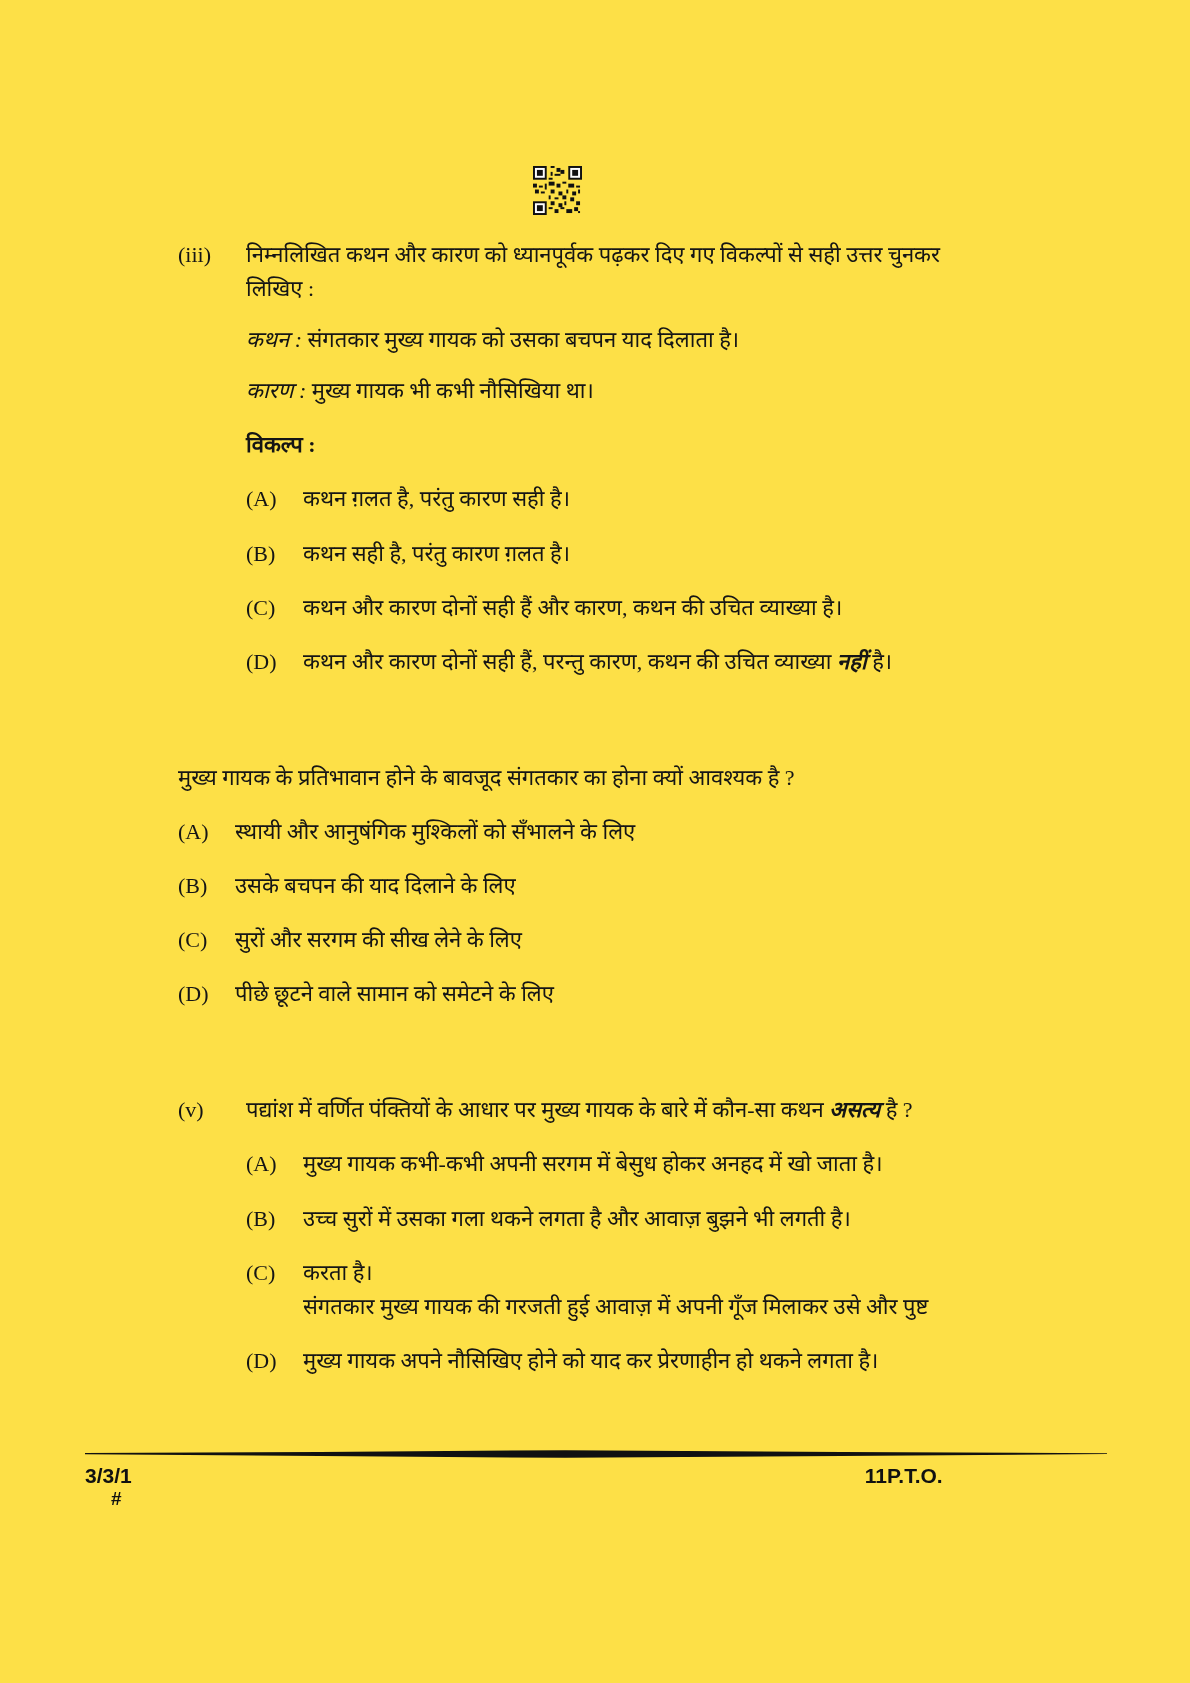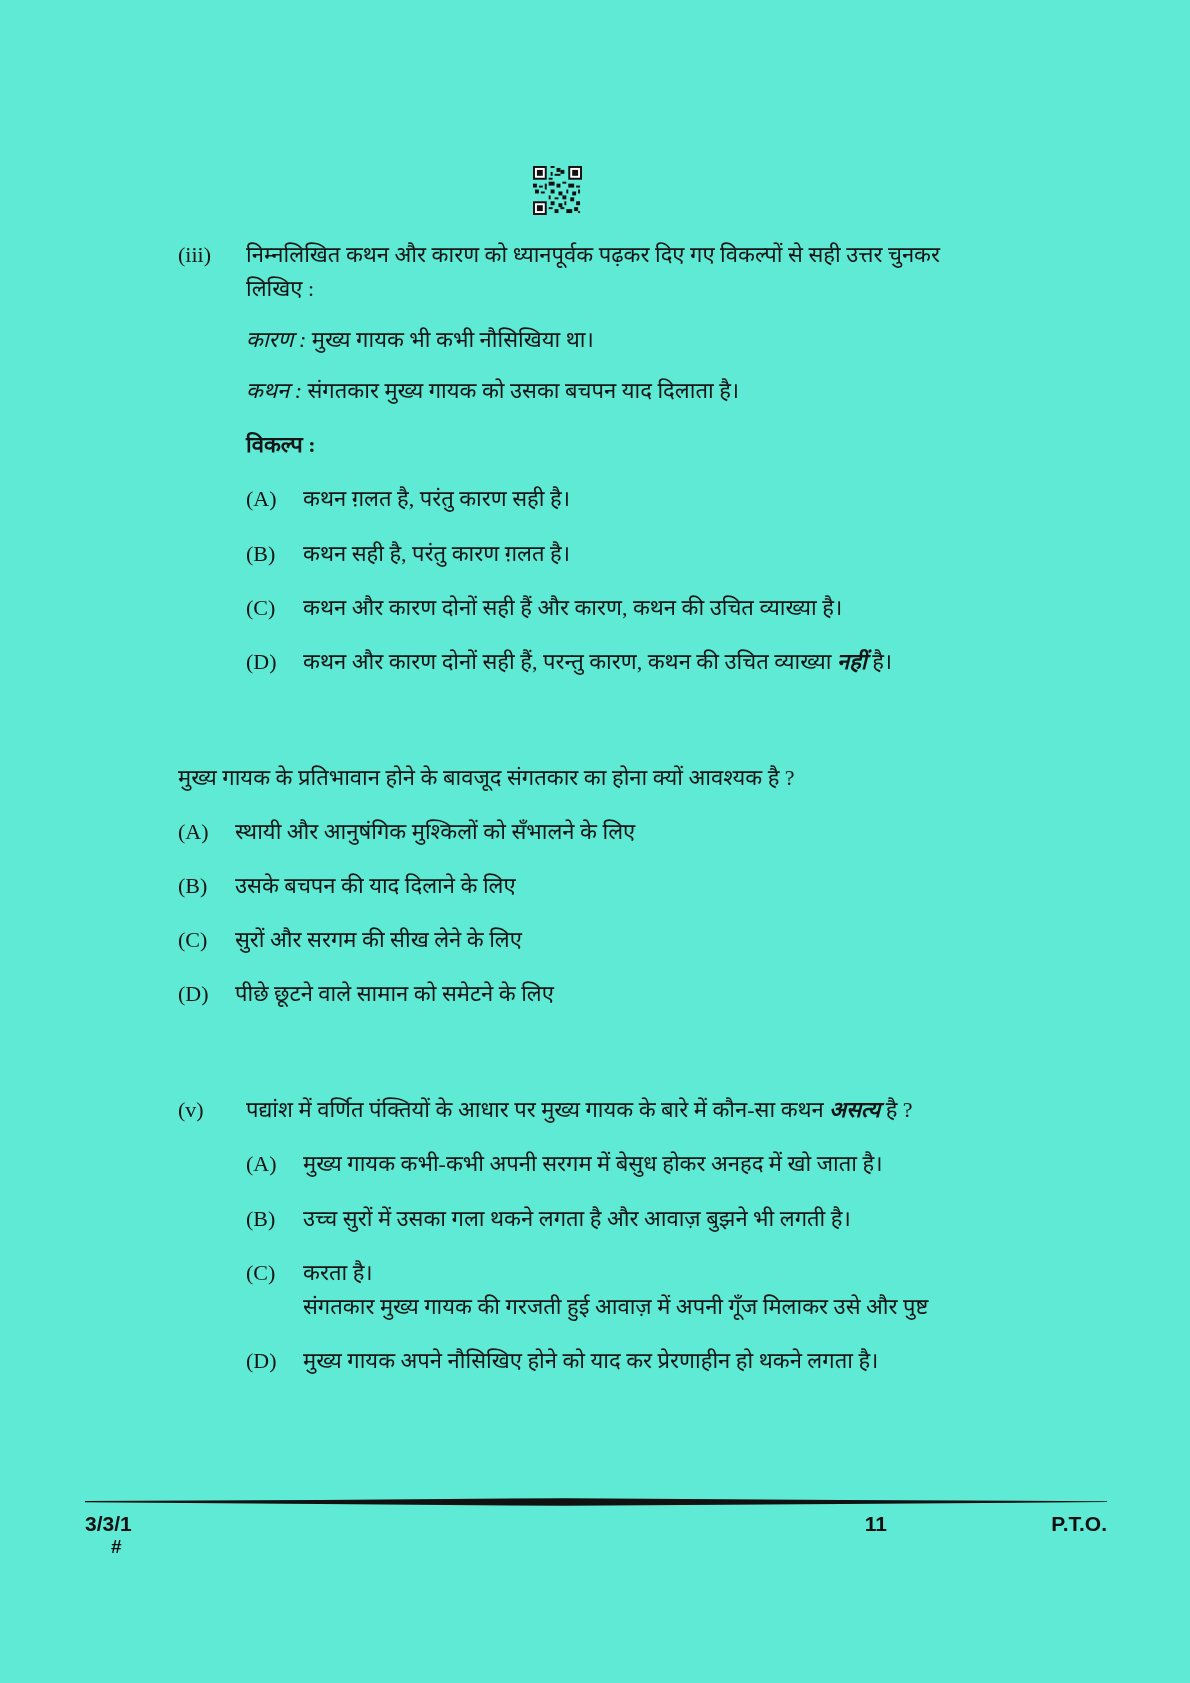--- a/index.html
+++ b/index.html
@@ -1,20 +1,20 @@
 <!DOCTYPE html>
 <html lang="hi"><head>
 <meta charset="utf-8">
 <style>
   html,body { margin:0; padding:0; background:#e8e8e8; }
   .page {
     position:relative;
     width:1190px; height:1683px;
     margin:0 auto;
-    background:#5eead4;
+    background:#fde047;
     color:#151515;
     font-family:"Liberation Serif","DejaVu Serif",serif;
     overflow:hidden;
   }
   .qr {
     position:absolute; left:533px; top:166px;
     width:49px; height:49px;
   }
   .qr svg { width:100%; height:100%; display:block; }
   .content {
@@ -27,32 +27,32 @@
   .q-body { flex:1; }
   .q-body p { margin:0; }
   .line { margin-top:17px !important; }
   .options-heading { margin-top:20px !important; font-weight:bold; }
   .lbl-italic { font-style:italic; }
   .bold-italic { font-weight:bold; font-style:italic;text-align:center; }
   .opt { display:flex; margin-top:20px; }
   .opt-label { width:57px; flex:none; }
   .opt-text { flex:1; }
   .footer {
-    position:absolute; left:85px; top:1497px; width:1022px;
+    position:absolute; left:85px; top:1449px; width:1022px;
   }
   .divider { width:100%; height:10px; display:block; }
   .divider polygon { fill:#111; }
   .footer-row {
     display:flex; align-items:flex-start; margin-top:5px;
     font-family:"Liberation Sans","DejaVu Sans",sans-serif;
     font-weight:bold; font-size:21px; line-height:1.15; color:#111;
   }
   .footer-left  { width:220px; }
   .footer-center{ flex:1; text-align:right; }
-  .footer-right { width:220px; text-align:right; }
+  .footer-right { width:220px; text-align:left; }
   .hash { margin-left:26px; font-size:19px; }
 </style>
 </head>
 <body>
 
 <div class="page">
 
   <div class="qr">
     <svg viewBox="0 0 25 25" xmlns="http://www.w3.org/2000/svg" fill="#111">
       <rect x="0" y="0" width="7" height="7"></rect>
@@ -102,22 +102,22 @@
     </svg>
   </div>
 
   <div class="content">
 
     <section class="question">
       <div class="q-num">(iii)</div>
       <div class="q-body">
         <p>निम्नलिखित कथन और कारण को ध्यानपूर्वक पढ़कर दिए गए विकल्पों से सही उत्तर चुनकर</p>
         <p>लिखिए :</p>
+        <p class="line"><span class="lbl-italic">कथन :</span> <span>संगतकार मुख्य गायक को उसका बचपन याद दिलाता है।</span></p>
         <p class="line"><span class="lbl-italic">कारण :</span> <span>मुख्य गायक भी कभी नौसिखिया था।</span></p>
-        <p class="line"><span class="lbl-italic">कथन :</span> <span>संगतकार मुख्य गायक को उसका बचपन याद दिलाता है।</span></p>
         <p class="options-heading">विकल्प :</p>
 
         <div class="opt">
           <span class="opt-label">(A)</span>
           <span class="opt-text">कथन ग़लत है, परंतु कारण सही है।</span>
         </div>
         <div class="opt">
           <span class="opt-label">(B)</span>
           <span class="opt-text">कथन सही है, परंतु कारण ग़लत है।</span>
         </div>

